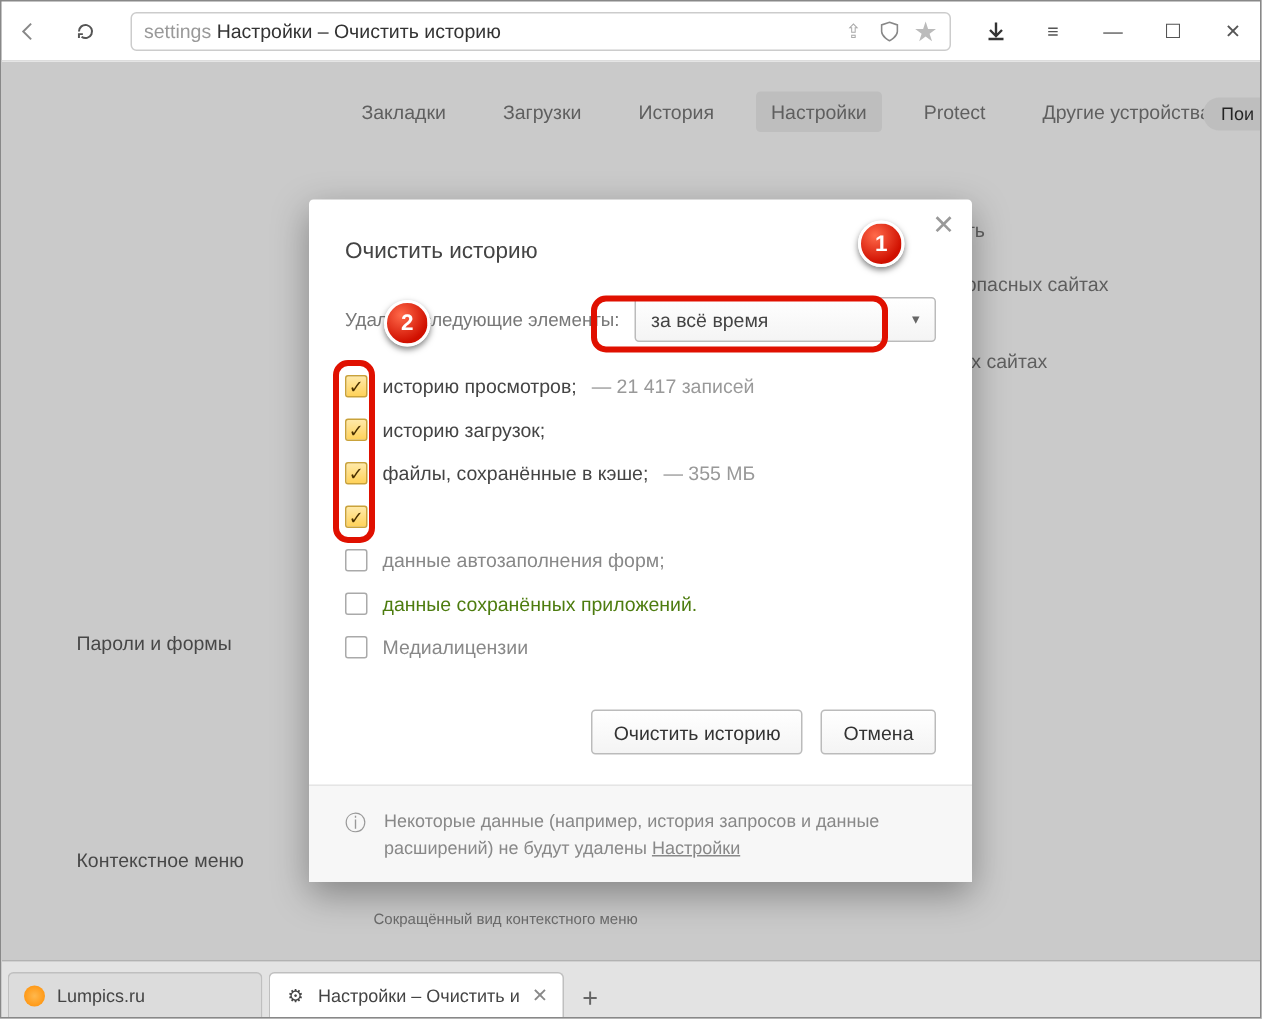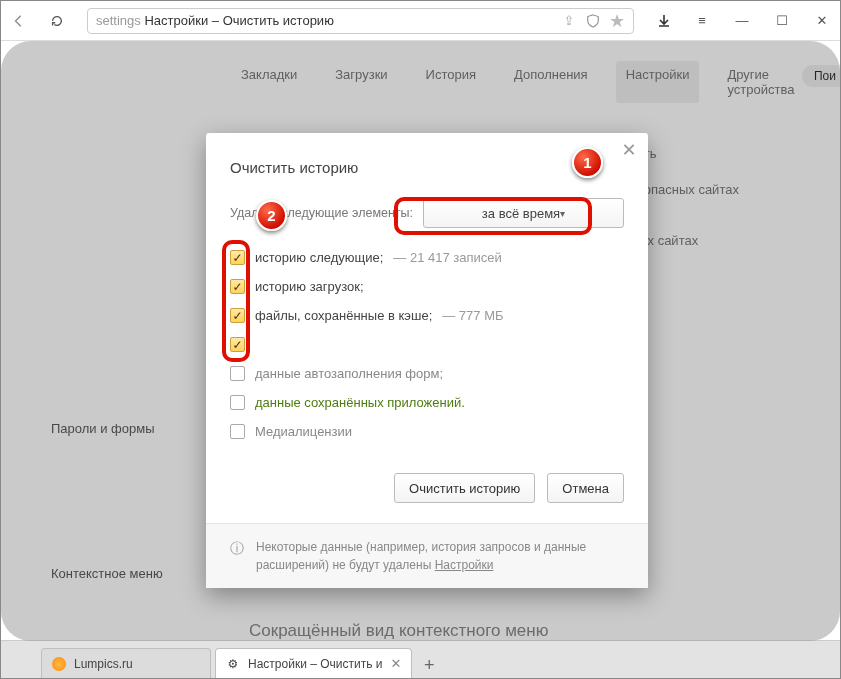--- a/index.html
+++ b/index.html
@@ -39,21 +39,20 @@
   .ico { width: 16px; height: 16px; display: inline-flex; align-items: center; justify-content: center; color: #555; }
   .win-controls { display: flex; gap: 24px; color: #555; }
   .win-btn { width: 16px; height: 16px; display: inline-flex; align-items: center; justify-content: center; }
 
   
   .page-bg {
     position: relative;
     height: 600px;
     background: #eee;
     overflow: hidden;
-    border-radius: 30px;
   }
   .overlay {
     position: absolute; inset: 0;
     background: rgba(120,120,120,0.30);
     z-index: 2;
   }
   .nav-tabs {
     position: relative;
     z-index: 1;
     display: flex;
@@ -108,21 +107,21 @@
     color: #999; font-size: 18px;
     display: flex; align-items: center; justify-content: center;
   }
   .modal h2 { font-size: 15px; font-weight: normal; color: #444; margin: 6px 0 22px; }
   .range-row { display: flex; align-items: center; gap: 10px; margin-bottom: 22px; font-size: 12.5px; color: #777;}
   .select {
     flex: 1;
     height: 30px;
     border: 1px solid #bbb;
     border-radius: 3px;
-    display: flex; align-items: center; justify-content: center;
+    display: flex; align-items: center; justify-content: space-between;
     padding: 0 10px; font-size: 13px; color: #444;
     background: linear-gradient(#fff,#f4f4f4);
   }
   .cb-row { display: flex; align-items: center; gap: 10px; margin-bottom: 14px; font-size: 13px; color: #444; }
   .cb {
     width: 15px; height: 15px; border: 1px solid #aaa; border-radius: 2px;
     display: inline-flex; align-items: center; justify-content: center;
     font-size: 12px; background: #fff;
   }
   .cb.checked { background: linear-gradient(#ffe9a8,#ffd25a); border-color: #c9a23a; color: #4a3000; }
@@ -159,21 +158,21 @@
     border-radius: 10px;
     pointer-events: none;
   }
 
   
   .tabstrip {
     position: absolute; left: 0; right: 0; bottom: 0;
     height: 38px;
     background: #e3e3e3;
     border-top: 1px solid #ccc;
-    display: flex; align-items: flex-end; padding-left: 36px;
+    display: flex; align-items: flex-end;
   }
   .tab {
     height: 30px; min-width: 170px;
     border: 1px solid #bfbfbf; border-bottom: none;
     border-radius: 4px 4px 0 0;
     margin-left: 4px;
     display: flex; align-items: center; gap: 8px;
     padding: 0 10px; font-size: 12px; color: #444;
     background: #dcdcdc;
   }
@@ -219,22 +218,22 @@
     <span class="win-btn">☐</span>
     <span class="win-btn">✕</span>
   </div>
 </div>
 
 <div class="page-bg">
   <div class="nav-tabs">
     <span class="nav-tab">Закладки</span>
     <span class="nav-tab">Загрузки</span>
     <span class="nav-tab">История</span>
-    <span class="nav-tab">Дополнения</span>
     <span class="nav-tab active">Настройки</span>
+    <span class="nav-tab">Protect</span>
     <span class="nav-tab">Другие устройства</span>
   </div>
   <div class="search-pill">Пои</div>
 
   <div class="bg-text">
     <div>кать</div>
     <div>езопасных сайтах</div>
     <div style="margin-top:14px">ных сайтах</div>
   </div>
   <div class="bg-sidebar">
@@ -251,31 +250,31 @@
     <div class="range-row">
       <span>Удалить следующие элементы:</span>
       <div class="select">
         <span>за всё время</span>
         <span style="font-size:10px;color:#666">▾</span>
       </div>
     </div>
 
     <div class="cb-row">
       <span class="cb checked">✓</span>
-      <span>историю следующие;</span>
+      <span>историю просмотров;</span>
       <span class="meta">— 21 417 записей</span>
     </div>
     <div class="cb-row">
       <span class="cb checked">✓</span>
       <span>историю загрузок;</span>
     </div>
     <div class="cb-row">
       <span class="cb checked">✓</span>
       <span>файлы, сохранённые в кэше;</span>
-      <span class="meta">— 777 МБ</span>
+      <span class="meta">— 355 МБ</span>
     </div>
     <div class="cb-row">
       <span class="cb checked">✓</span>
     </div>
     <div class="cb-row">
       <span class="cb"></span>
       <span style="color:#888">данные автозаполнения форм;</span>
     </div>
     <div class="cb-row">
       <span class="cb"></span>
@@ -295,21 +294,21 @@
       <span style="color:#999;font-size:14px">ⓘ</span>
       <span><span>Некоторые данные (например, история запросов и данные расширений) не будут удалены</span> <a href="#">Настройки</a></span>
     </div>
   </div>
 
   <div class="annot-box" style="left:393px; top:156px; width:198px; height:38px;"></div>
   <div class="annot-box" style="left:221px; top:199px; width:28px; height:122px;"></div>
   <div class="annot-circle" style="left:571px; top:106px;">1</div>
   <div class="annot-circle" style="left:255px; top:159px;">2</div>
 
-  <div style="position:absolute;left:248px;top:580px;z-index:1;color:#666;font-size:17px">Сокращённый вид контекстного меню</div>
+  <div style="position:absolute;left:248px;top:567px;z-index:1;color:#666;font-size:10px">Сокращённый вид контекстного меню</div>
 </div>
 
 <div class="tabstrip">
   <div class="tab">
     <span class="fav orange"></span>
     <span>Lumpics.ru</span>
   </div>
   <div class="tab active">
     <span class="fav">⚙</span>
     <span>Настройки – Очистить и</span>

